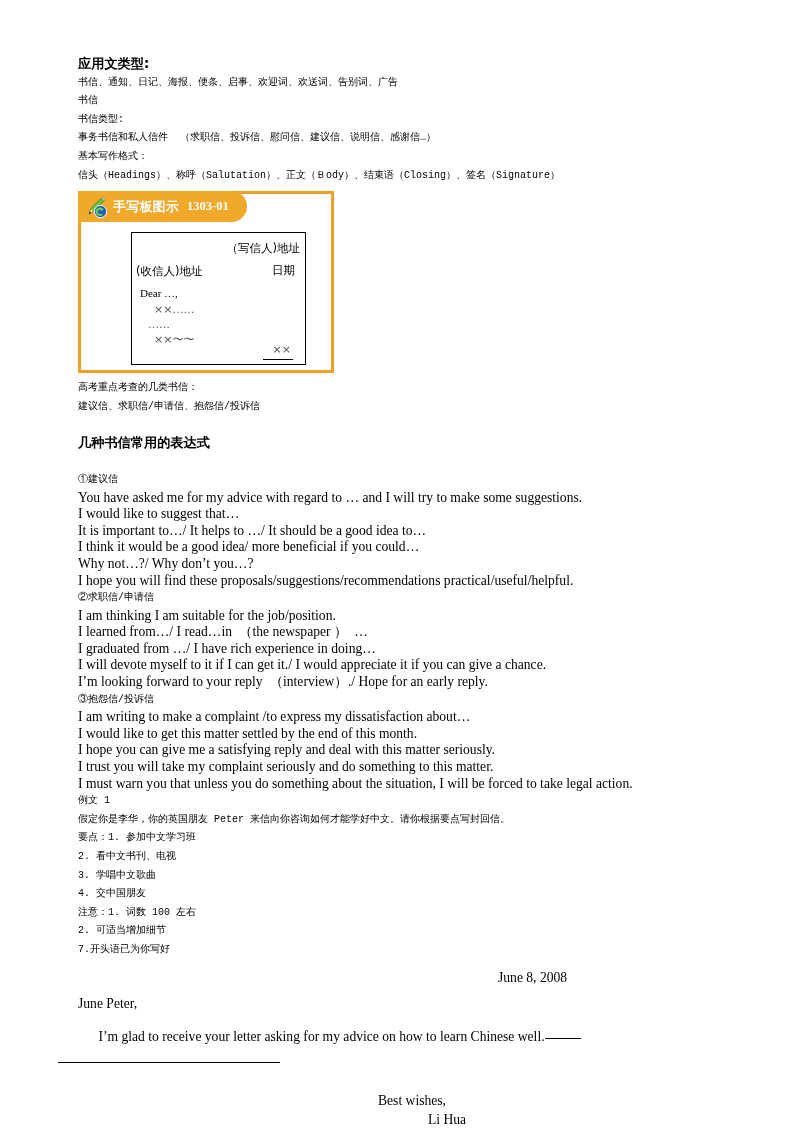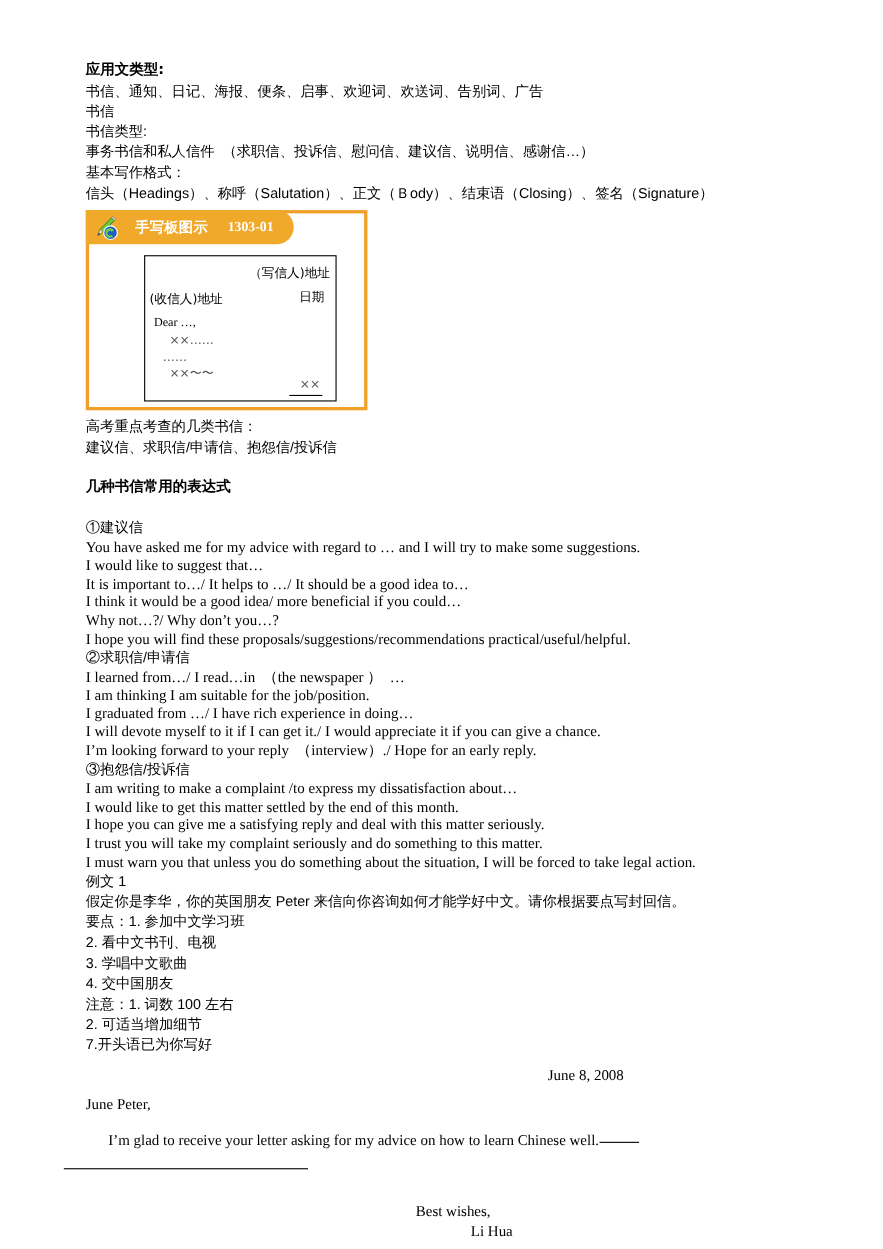--- a/index.html
+++ b/index.html
@@ -20,22 +20,22 @@
   }
   .content {
     position: absolute;
     left: 78px;
     top: 55px;
     width: 650px;
   }
 
   
   .cn {
-    font-family: Liberation Sans, sans-serif;
-    font-size: 13px;
+    font-family: Liberation Mono, monospace;
+    font-size: 10px;
     line-height: 18.6px;
     white-space: pre-wrap;
   }
   .cn-bold {
     font-family: "DejaVu Sans", "Liberation Sans", sans-serif;
     font-size: 13.2px;
     font-weight: bold;
     line-height: 18.6px;
   }
   .en {
@@ -64,21 +64,21 @@
   .illus-tab {
     position: absolute;
     left: -3px;
     top: -3px;
     height: 31px;
     padding: 0 18px 0 6px;
     background: #f0a92a;
     border-radius: 0 16px 16px 0;
     display: flex;
     align-items: center;
-    gap: 15px;
+    gap: 5px;
     box-sizing: border-box;
   }
   .illus-tab-title {
     font-family: "DejaVu Sans", "Liberation Sans", sans-serif;
     font-size: 13px;
     font-weight: bold;
     color: #ffffff;
     letter-spacing: 0.2px;
   }
   .illus-tab-code {
@@ -228,22 +228,22 @@
 
     <div class="cn">①建议信</div>
     <div class="en">You have asked me for my advice with regard to … and I will try to make some suggestions.</div>
     <div class="en">I would like to suggest that…</div>
     <div class="en">It is important to…/ It helps to …/ It should be a good idea to…</div>
     <div class="en">I think it would be a good idea/ more beneficial if you could…</div>
     <div class="en">Why not…?/ Why don’t you…?</div>
     <div class="en">I hope you will find these proposals/suggestions/recommendations practical/useful/helpful.</div>
 
     <div class="cn">②求职信/申请信</div>
+    <div class="en">I am thinking I am suitable for the job/position.</div>
     <div class="en">I learned from…/ I read…in  （the newspaper ）  …</div>
-    <div class="en">I am thinking I am suitable for the job/position.</div>
     <div class="en">I graduated from …/ I have rich experience in doing…</div>
     <div class="en">I will devote myself to it if I can get it./ I would appreciate it if you can give a chance.</div>
     <div class="en">I’m looking forward to your reply  （interview）./ Hope for an early reply.</div>
 
     <div class="cn">③抱怨信/投诉信</div>
     <div class="en">I am writing to make a complaint /to express my dissatisfaction about…</div>
     <div class="en">I would like to get this matter settled by the end of this month.</div>
     <div class="en">I hope you can give me a satisfying reply and deal with this matter seriously.</div>
     <div class="en">I trust you will take my complaint seriously and do something to this matter.</div>
     <div class="en">I must warn you that unless you do something about the situation, I will be forced to take legal action.</div>

